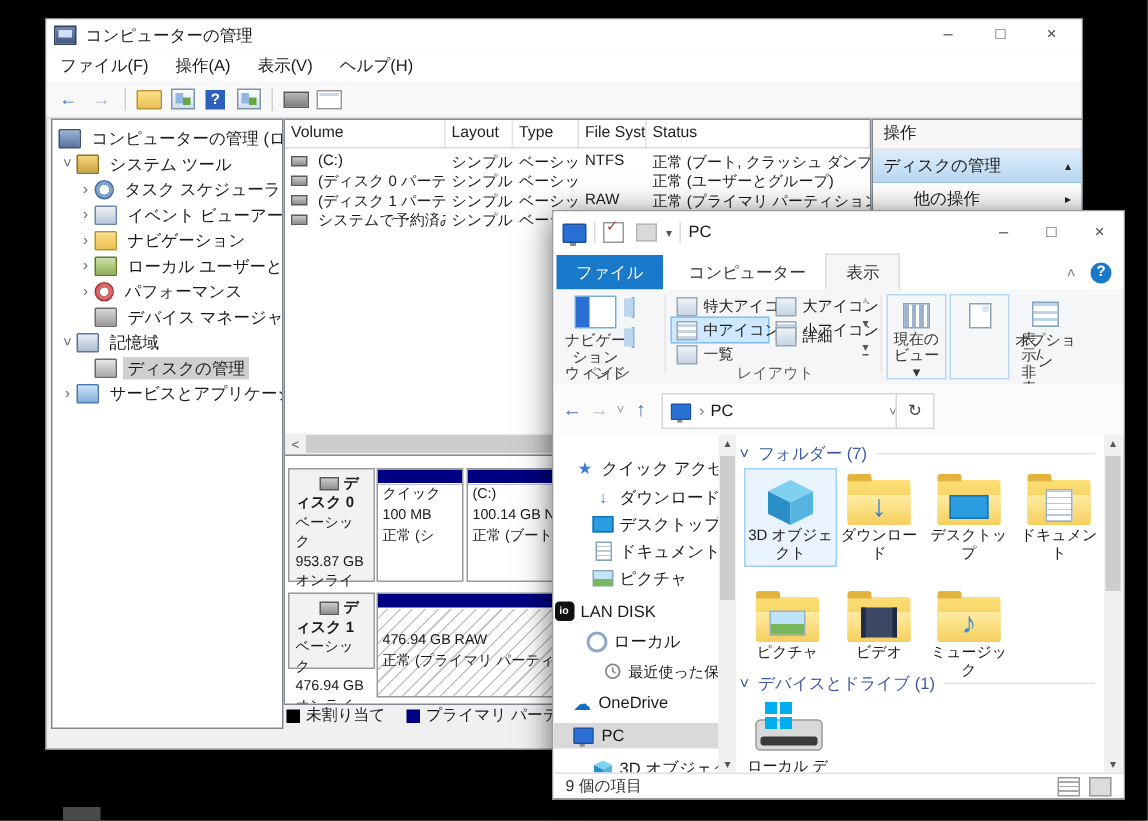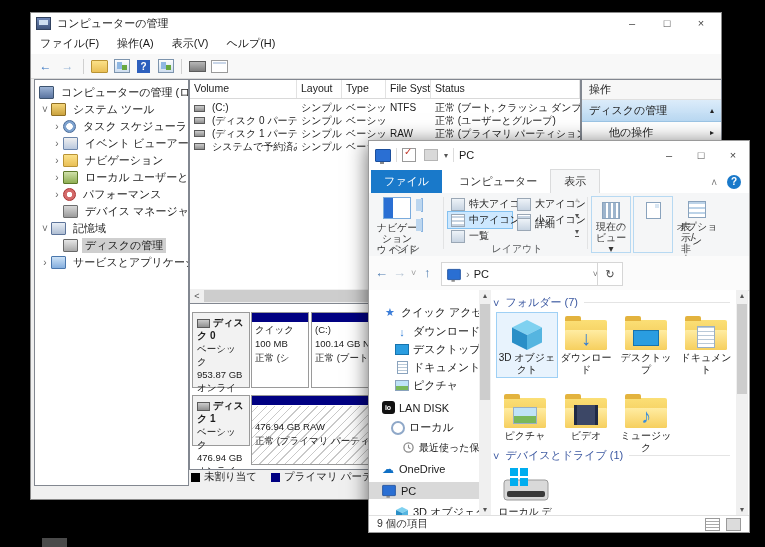--- a/index.html
+++ b/index.html
@@ -48,21 +48,21 @@
   .vhead span{padding:2px 4px;border-right:1px solid #e2e2e2;box-sizing:border-box;white-space:nowrap;overflow:hidden;}
   .vrow{display:flex;height:13px;font-size:10px;align-items:center;white-space:nowrap;}
   .vrow span{padding:0 4px;box-sizing:border-box;overflow:hidden;flex-shrink:0;}
   .c1{width:107px;}.c2{width:45px;}.c3{width:44px;}.c4{width:45px;}.c5{width:149px;}
   .volicon{display:inline-block;width:11px;height:7px;background:linear-gradient(#cbcbcb,#8f8f8f);border:1px solid #5a5a5a;margin-right:3px;vertical-align:middle;}
   .hscroll{position:absolute;left:0;bottom:0;height:14px;right:0;background:#f0f0f0;display:flex;align-items:center;}
   .hs-btn{width:14px;text-align:center;color:#555;font-size:9px;}
   .hs-thumb{height:12px;background:#cdcdcd;width:168px;margin-left:0;}
   .dgraph{left:158px;top:290px;width:390px;height:165px;overflow:hidden;}
   .dlabel{position:absolute;left:2px;width:58px;border:1px solid #9a9a9a;background:#f2f2f2;font-size:9.5px;line-height:13px;padding:3px 4px;box-sizing:border-box;}
-  .dlabel b{font-size:10px;}
+  .dlabel b{font-size:10px;margin-left:16px;}
   .part{position:absolute;border:1px solid #9a9a9a;background:#fff;box-sizing:border-box;overflow:hidden;}
   .pbar{height:9px;background:#000082;border-bottom:1px solid #fff;}
   .ptxt{font-size:9.5px;line-height:12px;padding:1px 3px;white-space:nowrap;}
   .part.hatch{background:repeating-linear-gradient(135deg,#ffffff 0 5px,#c9c9c9 5px 6px);}
   .legend{position:absolute;left:160px;top:457px;display:flex;gap:14px;align-items:center;font-size:10.5px;}
   .sq{display:inline-block;width:9px;height:9px;margin-right:4px;vertical-align:middle;}
   .sq.black{background:#000;}
   .sq.navy{background:#000082;}
   .actions{left:550px;top:66px;width:139px;height:405px;background:#fff;}
   .act-title{height:19px;line-height:19px;padding-left:7px;border-bottom:1px solid #e0e0e0;background:#f7f7f7;}
@@ -467,21 +467,21 @@
           <span style="width:9px;height:11px;background:repeating-linear-gradient(0deg,#fff 0 2px,#b9c9d8 2px 3px);border:1px solid #8aa3bd;display:inline-block;"></span>
         </span>
       <span>ドキュメント</span>
     </div>
     <div class="nitem" style="top:87px;padding-left:26px;">
       <span class="nicon">
           <span style="width:12px;height:9px;background:linear-gradient(180deg,#bfe3f7 55%,#79b85a 55%);border:1px solid #8aa3bd;display:inline-block;"></span>
         </span>
       <span>ピクチャ</span>
     </div>
-    <div class="nitem" style="top:109px;padding-left:12px;">
+    <div class="nitem" style="top:109px;">
       <span class="nicon">
           <span class="lanbadge">io</span>
         </span>
       <span>LAN DISK</span>
     </div>
     <div class="nitem" style="top:129px;padding-left:22px;">
       <span class="nicon">
           <span class="ring"></span>
         </span>
       <span>ローカル</span>

